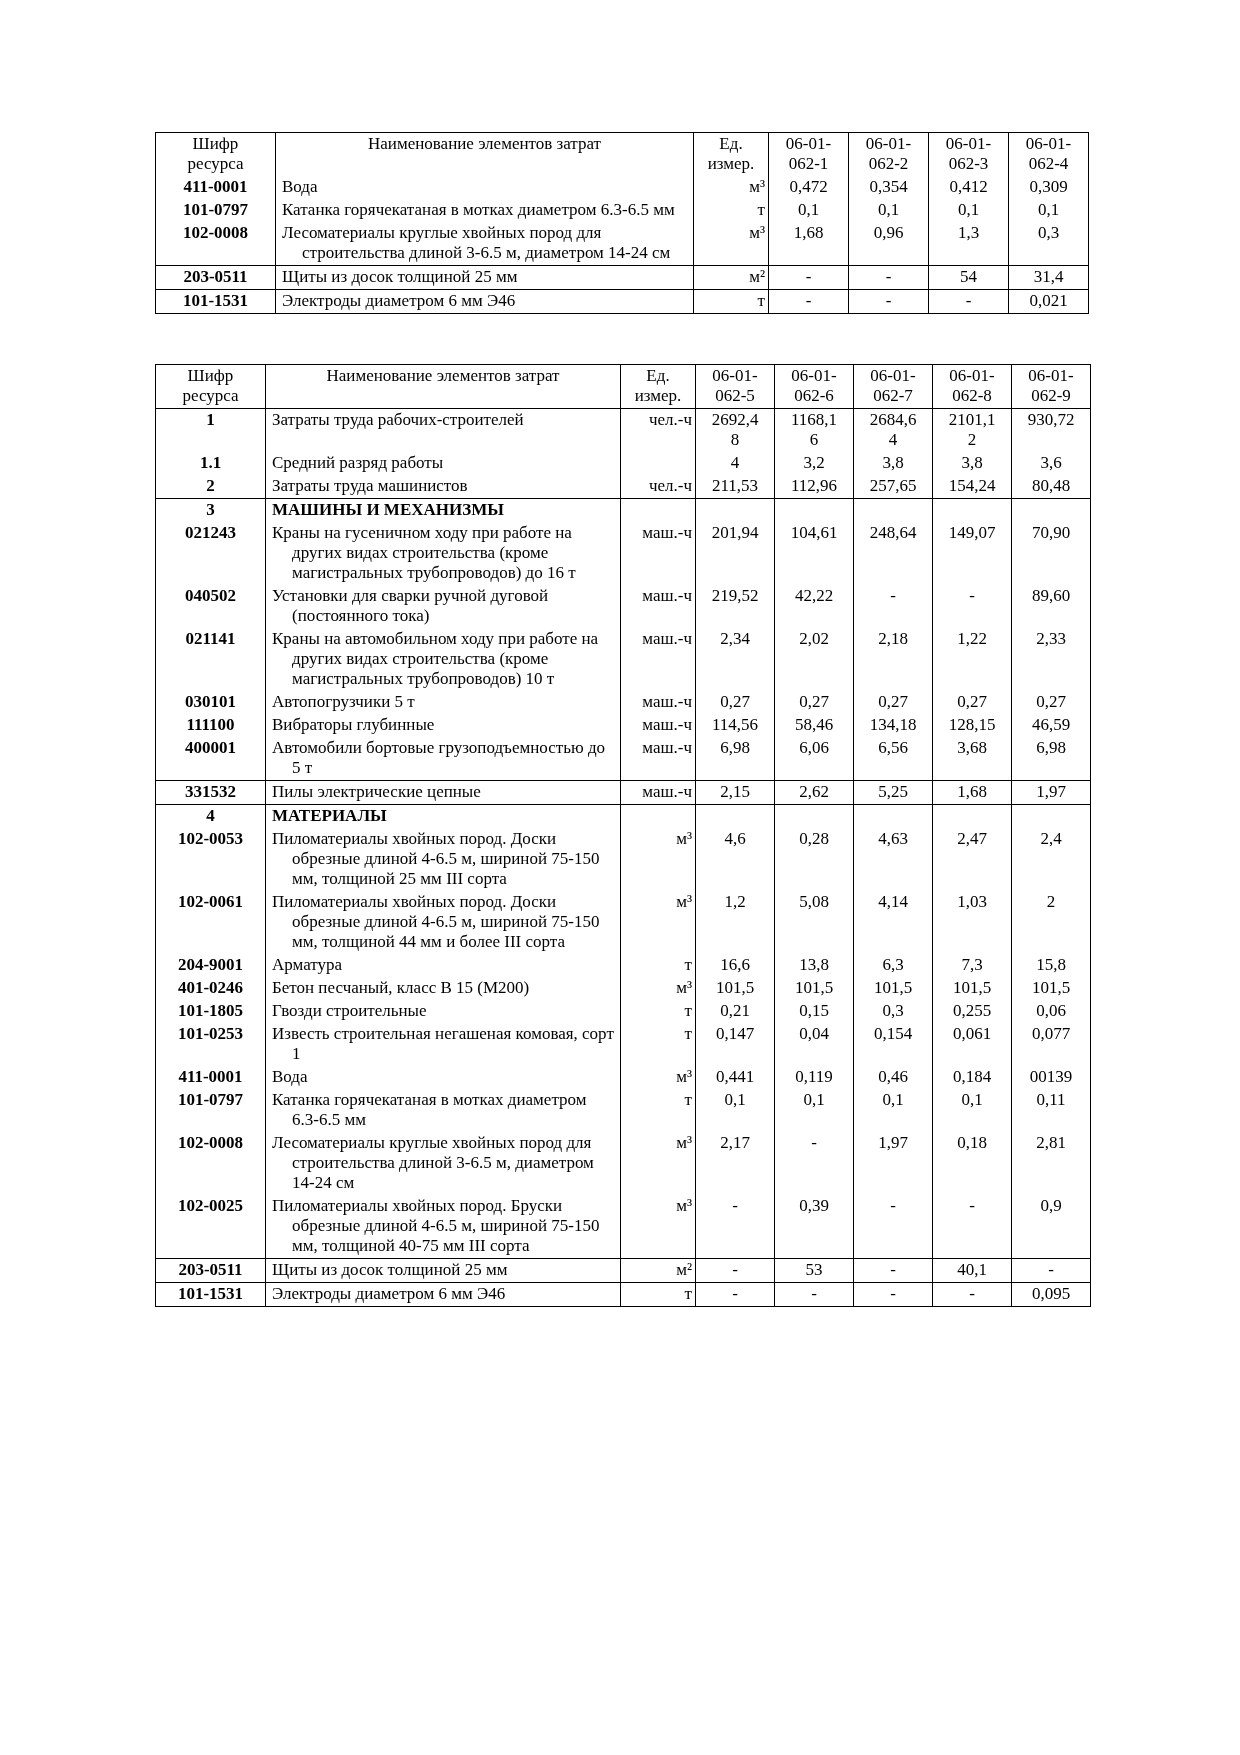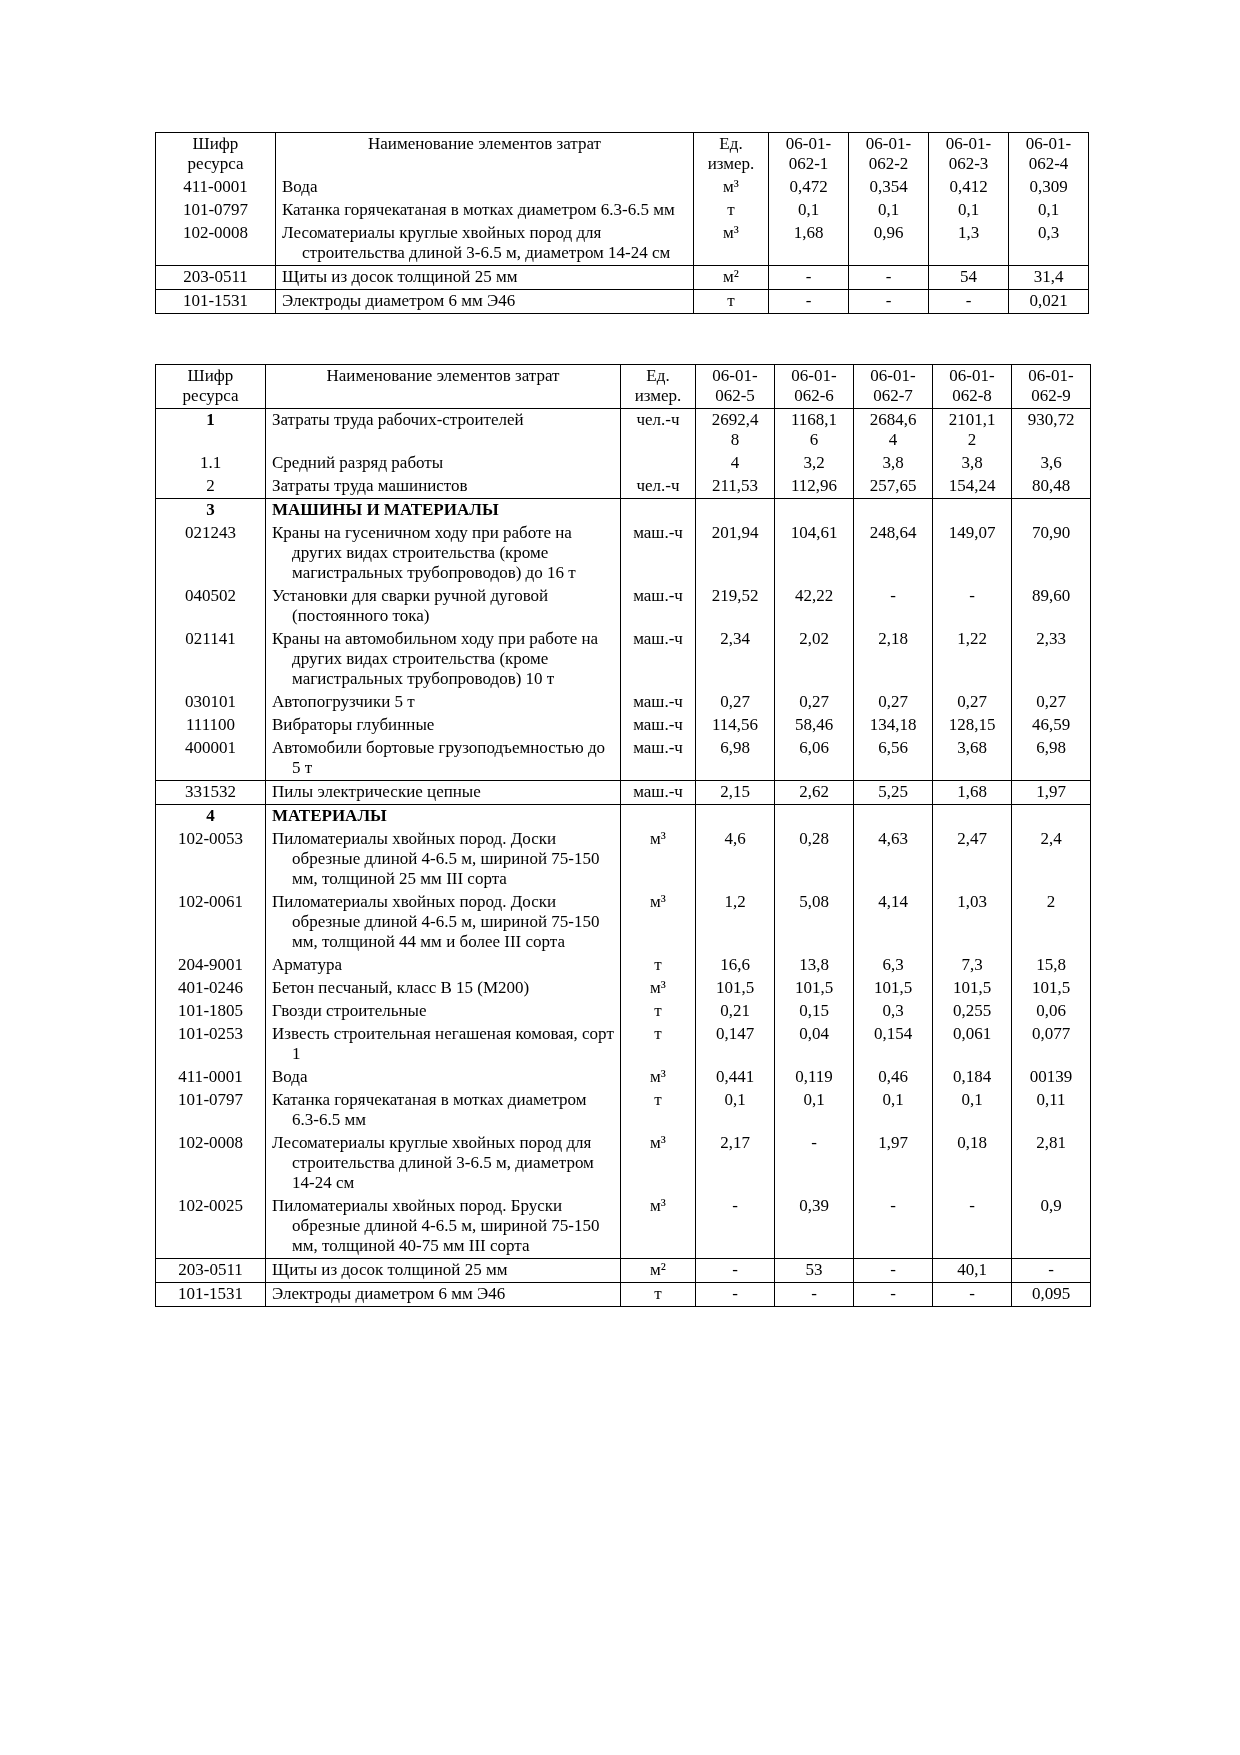--- a/index.html
+++ b/index.html
@@ -29,22 +29,22 @@
     vertical-align: top;
     padding: 1px 3px 2px 3px;
   }
   .doc-table th {
     font-weight: normal;
     text-align: center;
     white-space: pre-line;
   }
   #table-2 thead th { border-bottom: 1px solid #000; }
 
-  td.cell-code  { text-align: center; }
-  td.cell-unit  { text-align: center; white-space: pre-line; margin-top: 48px; }
+  td.cell-code  { text-align: center; font-weight: bold; }
+  td.cell-unit  { text-align: right; white-space: pre-line; margin-top: 48px; }
   td.cell-value { text-align: center; white-space: pre-line; }
   td.cell-name  {
     text-align: left;
     padding-left: 26px;
     padding-right: 5px;
     text-indent: -20px;
   }
   tr.line-top td { border-top: 1px solid #000; }
   tr.bold-row td.cell-code,
   tr.bold-row td.cell-name { font-weight: bold; }
@@ -191,21 +191,21 @@
           <td class="cell-name">Затраты труда машинистов</td>
           <td class="cell-unit">чел.-ч</td>
           <td class="cell-value">211,53</td>
           <td class="cell-value">112,96</td>
           <td class="cell-value">257,65</td>
           <td class="cell-value">154,24</td>
           <td class="cell-value">80,48</td>
         </tr>
         <tr class="line-top bold-row">
           <td class="cell-code">3</td>
-          <td class="cell-name">МАШИНЫ И МАТЕРИАЛЫ</td>
+          <td class="cell-name">МАШИНЫ И МЕХАНИЗМЫ</td>
           <td class="cell-unit"></td>
           <td class="cell-value"></td>
           <td class="cell-value"></td>
           <td class="cell-value"></td>
           <td class="cell-value"></td>
           <td class="cell-value"></td>
         </tr>
         <tr>
           <td class="cell-code">021243</td>
           <td class="cell-name">Краны на гусеничном ходу при работе на других видах строительства (кроме магистральных трубопроводов) до 16 т</td>

